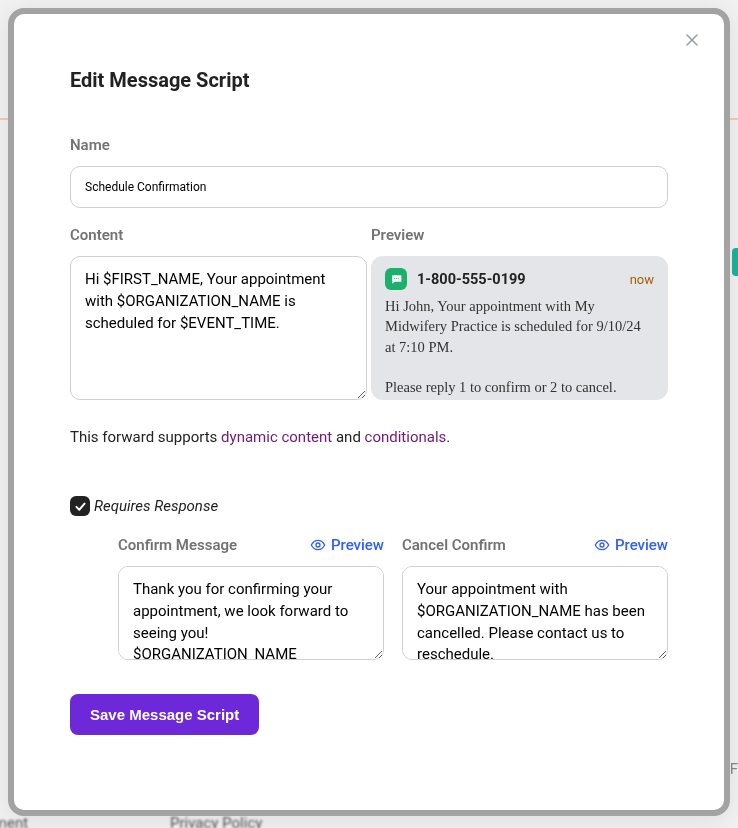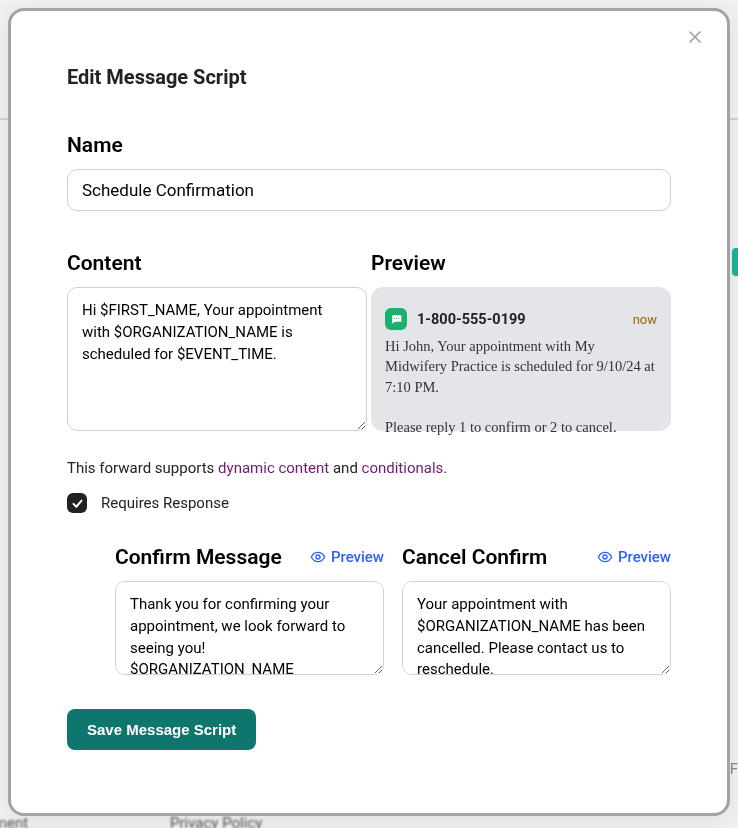--- a/index.html
+++ b/index.html
@@ -28,21 +28,21 @@
   .bg-right { position:absolute; right:0; top:248px; width:6px; height:28px; background:#1bb39a; border-radius:4px 0 0 4px; filter:blur(0.5px);}
   .bg-right2 { position:absolute; right:0; top:760px; color:#888; font-size:15px; filter:blur(0.5px);}
   .bg-topstripe { position:absolute; left:0; right:0; top:118px; height:2px; background:#f0c7bd; }
   .modal {
     position: absolute;
     top: 8px; left: 8px;
     width: 722px;
     height: 808px;
     background: #fff;
     border-radius: 16px;
-    border: 3px solid #a3a3a3;
+    border: 6px solid #a3a3a3;
     box-shadow: 0 4px 24px rgba(0,0,0,0.08);
     padding: 24px 0 0 0;
   }
   .modal-close {
     position: absolute;
     top: 18px; right: 20px;
     width: 20px; height: 20px;
     cursor: pointer;
     color: #9aa0a6;
   }
@@ -51,59 +51,59 @@
     padding: 0 56px;
   }
   .modal-title {
     font-size: 20px;
     font-weight: 700;
     margin-top: 30px;
     margin-bottom: 44px;
     color: #222;
   }
   .form-label {
-    font-size: 21px;
+    font-size: 15px;
     font-weight: 600;
     margin-bottom: 12px;
-    color: #000000;
+    color: #737373;
     display:flex;
     align-items:center;
     justify-content:space-between;
   }
   .text-input {
     width: 100%;
     height: 42px;
     border: 1px solid #d0d0d0;
     border-radius: 10px;
     padding: 0 14px;
-    font-size: 17px;
+    font-size: 12px;
     outline: none;
     font-family: inherit;
   }
   .row2 {
     display:flex;
     gap: 4px;
-    margin-top: 40px;
+    margin-top: 18px;
   }
   .col { flex: 1 1 0; display:flex; flex-direction:column; }
   .textarea {
     width: 100%;
     border: 1px solid #d0d0d0;
     border-radius: 10px;
     padding: 12px 14px;
     font-size: 15px;
     resize: vertical;
     font-family: inherit;
     line-height: 1.45;
   }
   .content-textarea { height: 144px; }
   .preview-box {
     background: #e4e5e8;
     border-radius: 12px;
-    padding: 21px 14px 14px 14px;
+    padding: 12px 14px 14px 14px;
     font-size: 14.5px;
     color: #333;
     height: 144px;
   }
   .preview-head {
     display:flex; align-items:center; gap:10px;
     margin-bottom: 6px;
   }
   .chat-icon {
     width: 22px; height:22px; border-radius:6px; background:#1bb06b;
@@ -119,44 +119,45 @@
     margin-top: 28px;
     font-size: 15px;
     color: #222;
   }
   .message-support a {
     color: #701a75;
     text-decoration: none;
     cursor:pointer;
   }
   .requires-row {
-    display:flex; align-items:center; gap:14px;
-    margin-top: 16px;
+    display:flex; align-items:center; gap:4px;
+    margin-top: 50px;
+    font-style: italic;
   }
   .checkbox {
     width: 20px; height:20px; border-radius:6px; background:#222;
     display:flex; align-items:center; justify-content:center;
     cursor:pointer;
   }
   .checkbox svg { width:13px; height:13px; stroke:#fff; }
   .requires-label { font-size:15px; color:#222; }
   .row3 {
-    display:flex; gap:18px; margin-top: 32px; padding-left: 48px;
+    display:flex; gap:18px; margin-top: 20px; padding-left: 48px;
   }
   .label-with-action { display:flex; align-items:center; justify-content:space-between; width:100%; margin-bottom:12px;}
   .preview-link {
     display:flex; align-items:center; gap:5px;
     color:#2f5fff; font-size:15px; font-weight:500;
     cursor:pointer;
   }
   .preview-link svg { width:16px; height:16px; stroke:currentColor; fill:none;}
   .sub-textarea { height: 94px; font-size:15px; }
   .save-btn {
     margin-top: 34px;
-    background:#0f766e;
+    background:#6d28d9;
     color:#fff;
     border:none;
     border-radius:8px;
     padding: 12px 20px;
     font-size:15px;
     font-weight:600;
     cursor:pointer;
   }
 </style>
 </head>

